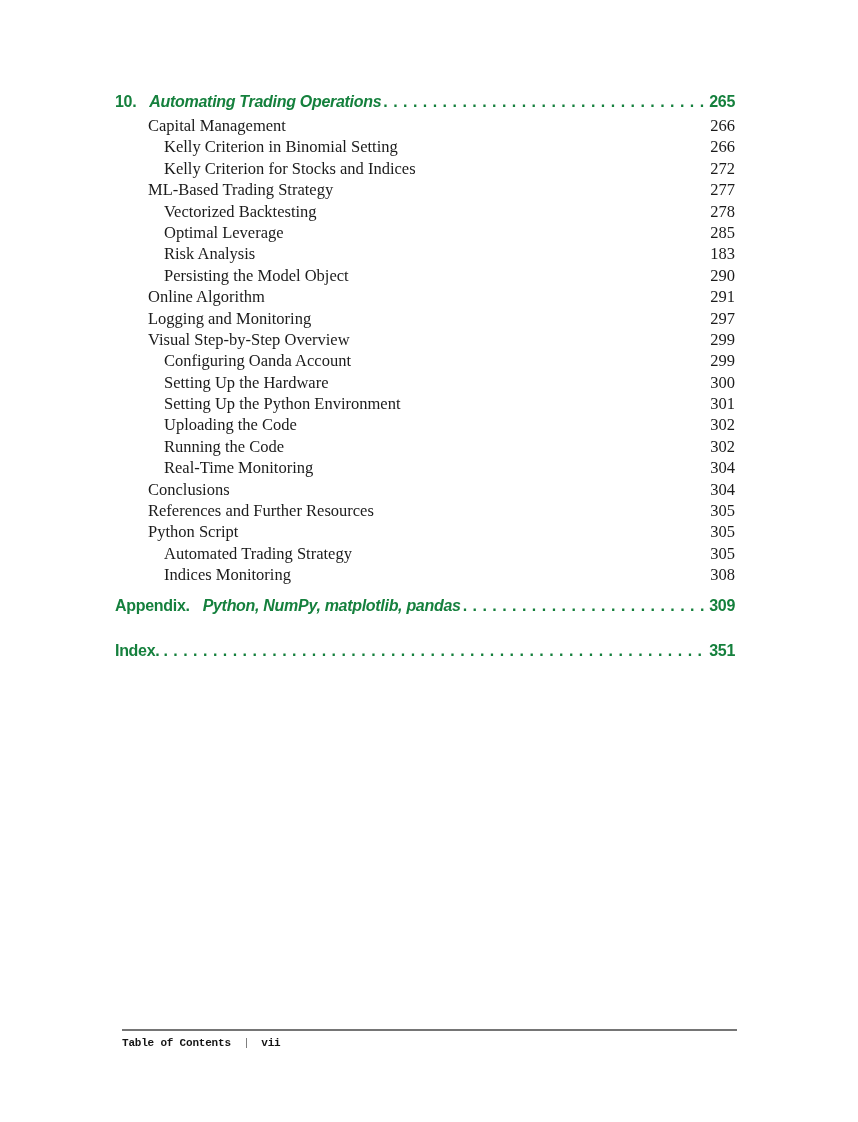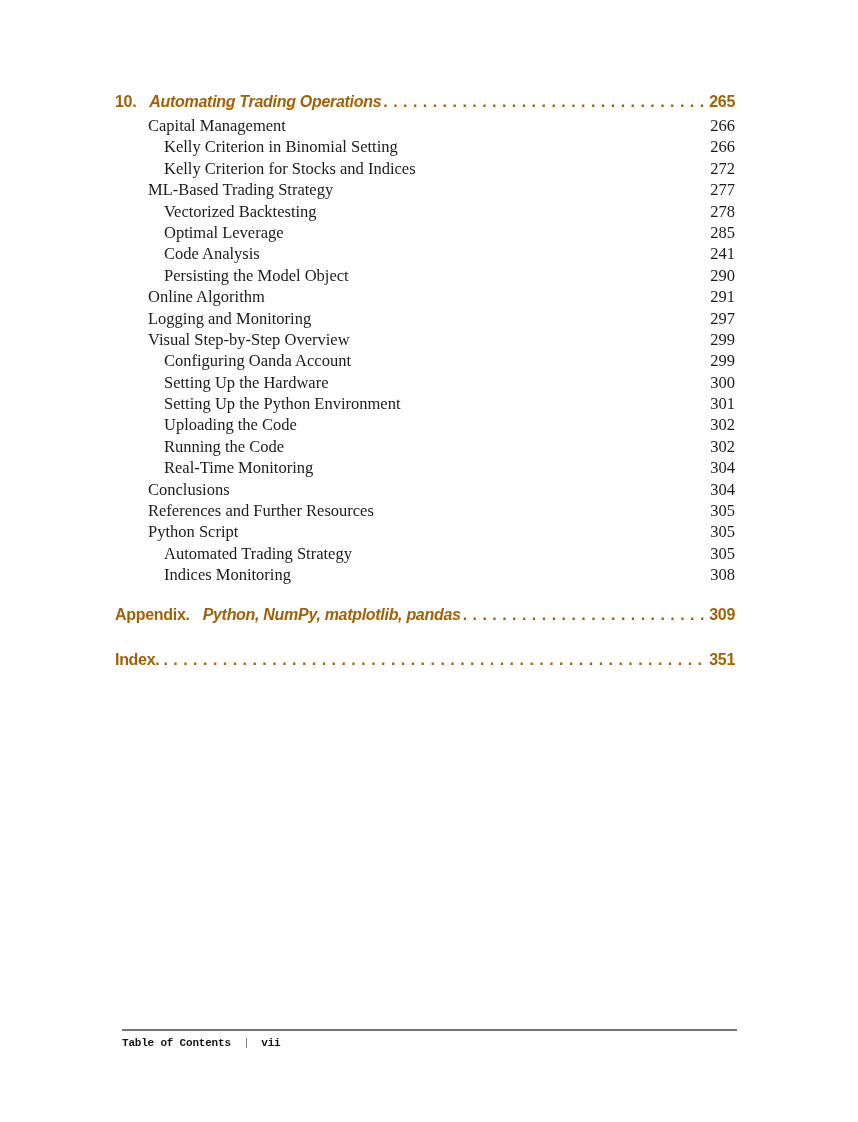--- a/index.html
+++ b/index.html
@@ -27,21 +27,21 @@
   }
 
   
   .heading-row {
     display: flex;
     align-items: baseline;
     font-family: "Liberation Sans", sans-serif;
     font-weight: 700;
     font-size: 16px;
     letter-spacing: -0.3px;
-    color: #a16207;
+    color: #15803d;
     height: 23px;
     line-height: 23px;
     white-space: nowrap;
   }
   .heading-number { margin-right: 13px; flex: 0 0 auto; }
   .heading-row.no-title .heading-number { margin-right: 2px; }
   .heading-title { flex: 0 0 auto; font-style: italic; }
   .leader {
     flex: 1 1 auto;
     overflow: hidden;
@@ -66,21 +66,21 @@
     height: 21.4px;
     line-height: 21.4px;
     font-size: 16.5px;
     white-space: nowrap;
     gap: 37px;
   }
   .entry.level-1 { padding-left: 33px; }
   .entry.level-2 { padding-left: 49px; }
   .entry-page { text-align: right; }
 
-  .appendix-block { margin-top: 17px; }
+  .appendix-block { margin-top: 8px; }
   .index-block { margin-top: 22px; }
 
   
   .footer {
     position: absolute;
     left: 122px;
     top: 1029px;
     width: 615px;
     border-top: 2px solid #757575;
     padding-top: 6px;
@@ -132,22 +132,22 @@
           </li>
           <li class="entry level-2">
             <span class="entry-label">Vectorized Backtesting</span>
             <span class="entry-page">278</span>
           </li>
           <li class="entry level-2">
             <span class="entry-label">Optimal Leverage</span>
             <span class="entry-page">285</span>
           </li>
           <li class="entry level-2">
-            <span class="entry-label">Code Analysis</span>
-            <span class="entry-page">241</span>
+            <span class="entry-label">Risk Analysis</span>
+            <span class="entry-page">183</span>
           </li>
           <li class="entry level-2">
             <span class="entry-label">Persisting the Model Object</span>
             <span class="entry-page">290</span>
           </li>
           <li class="entry level-1">
             <span class="entry-label">Online Algorithm</span>
             <span class="entry-page">291</span>
           </li>
           <li class="entry level-1">

